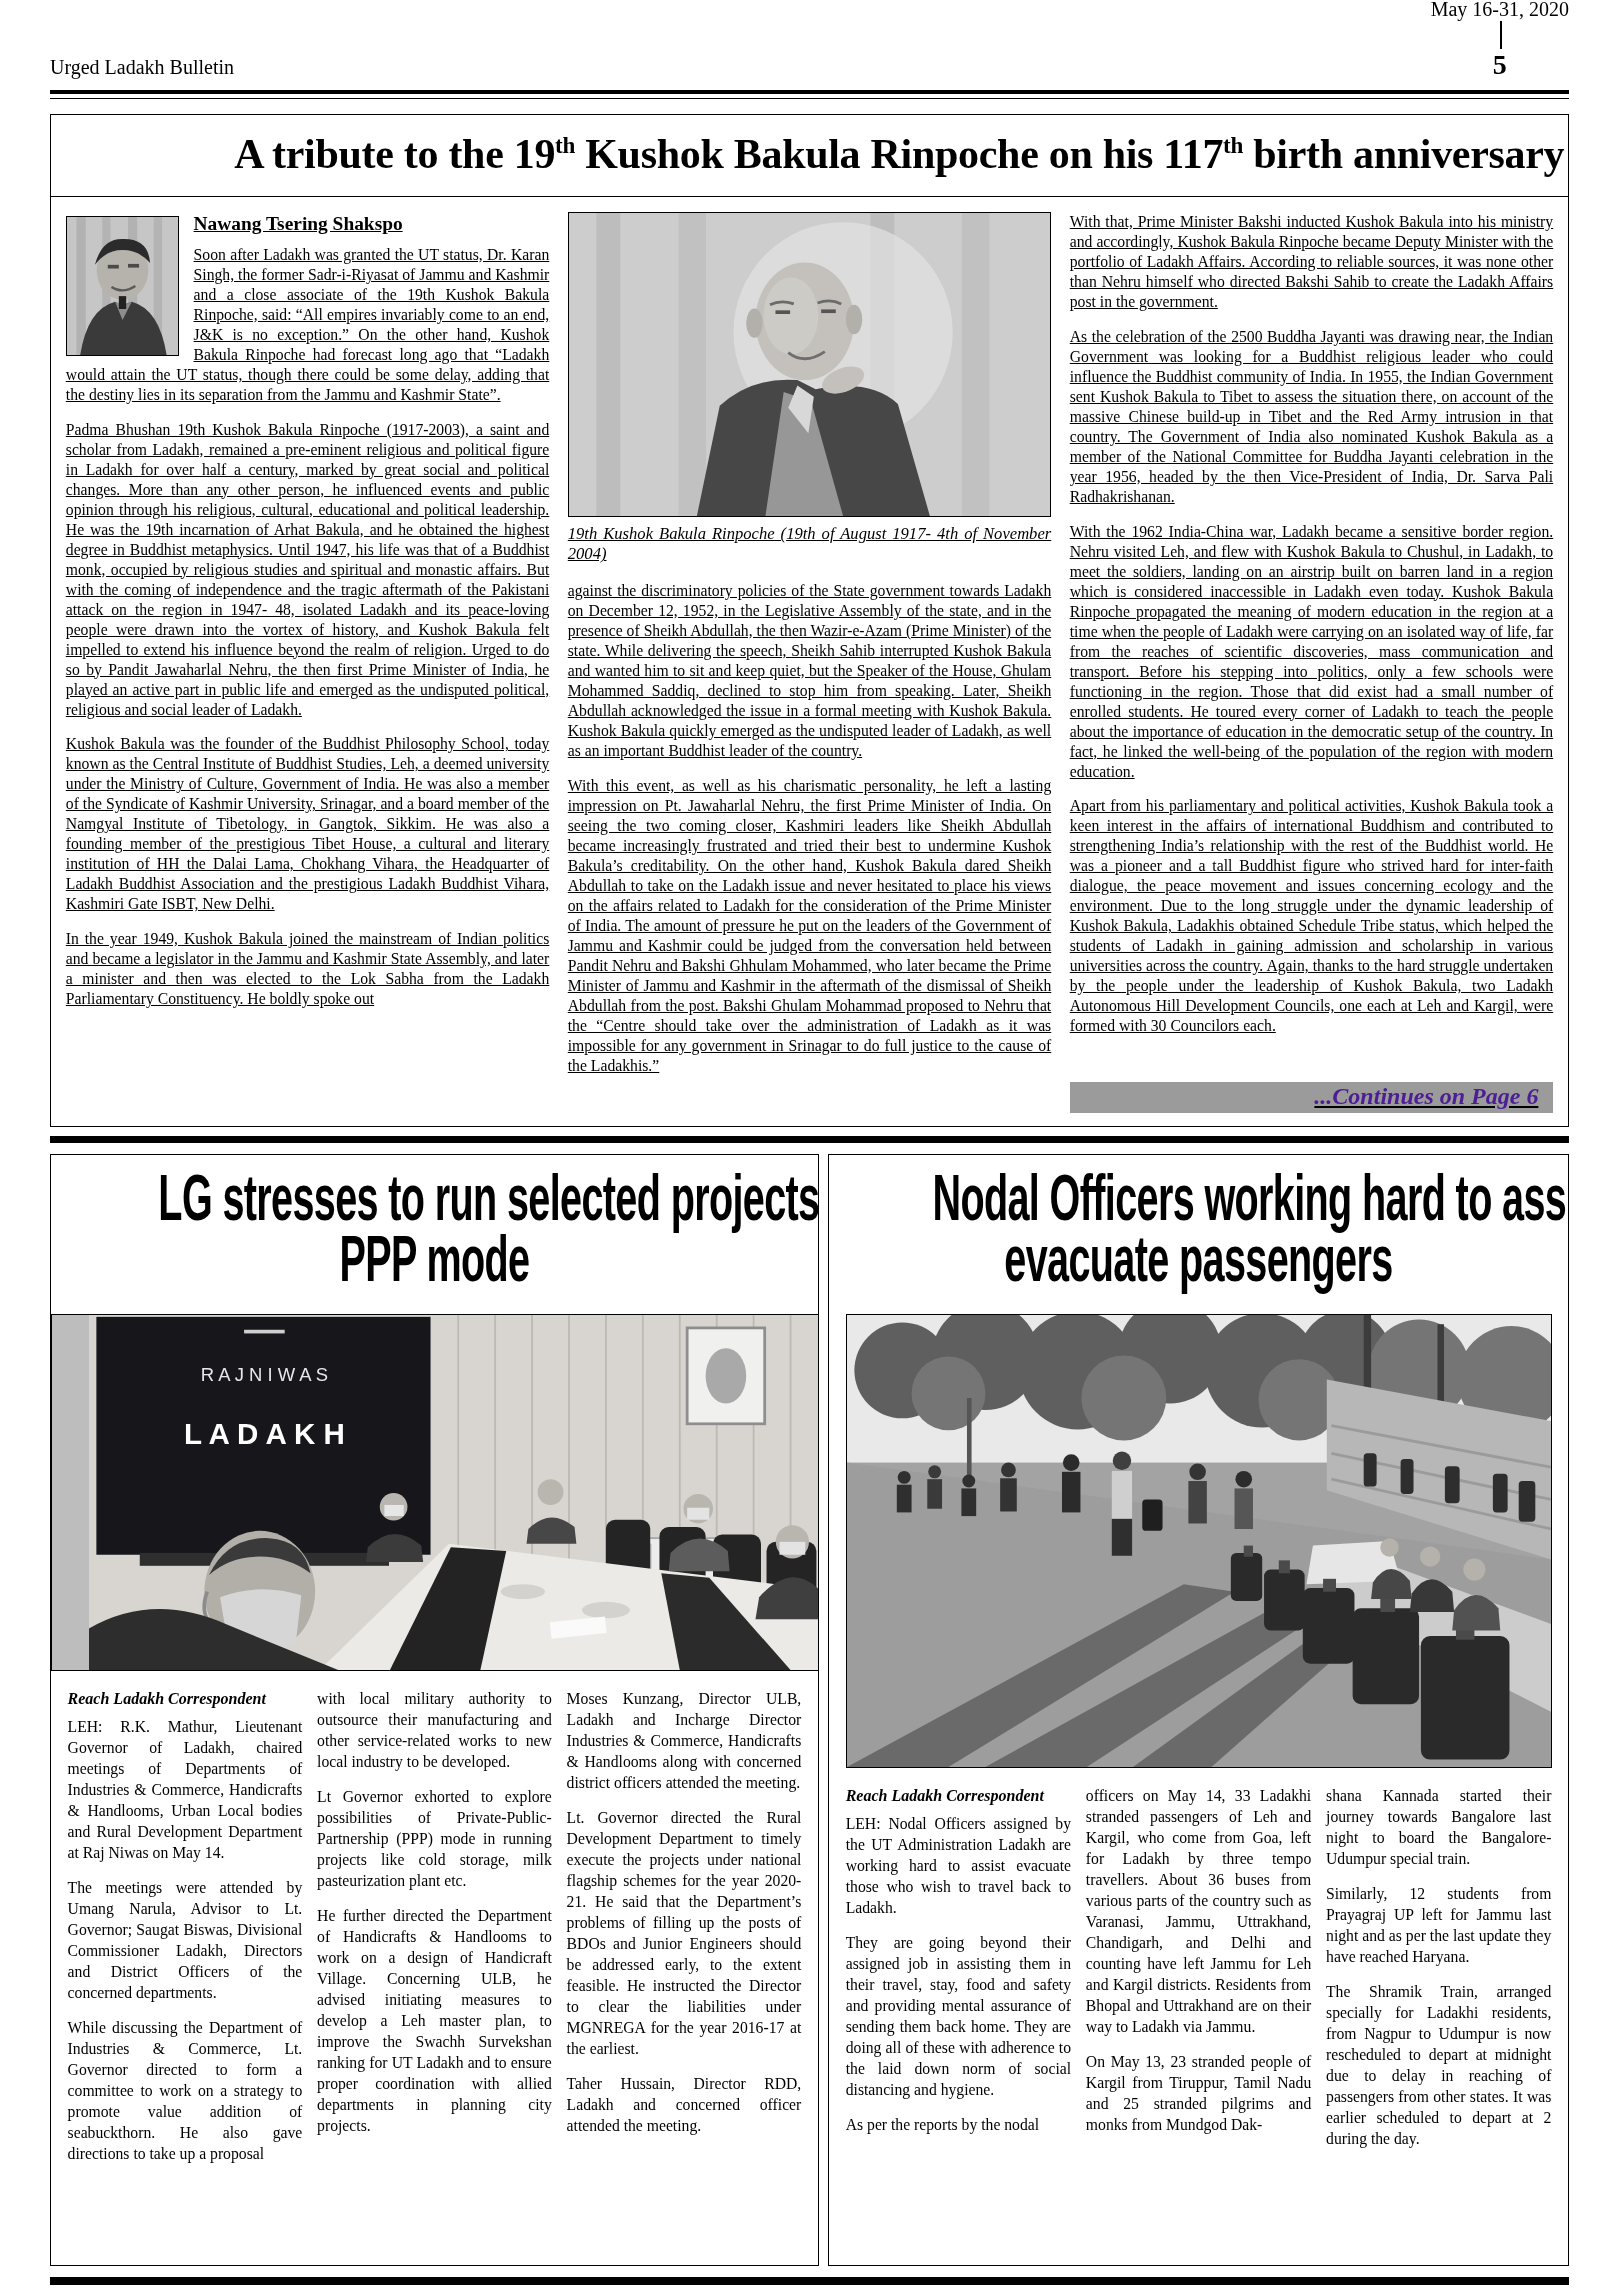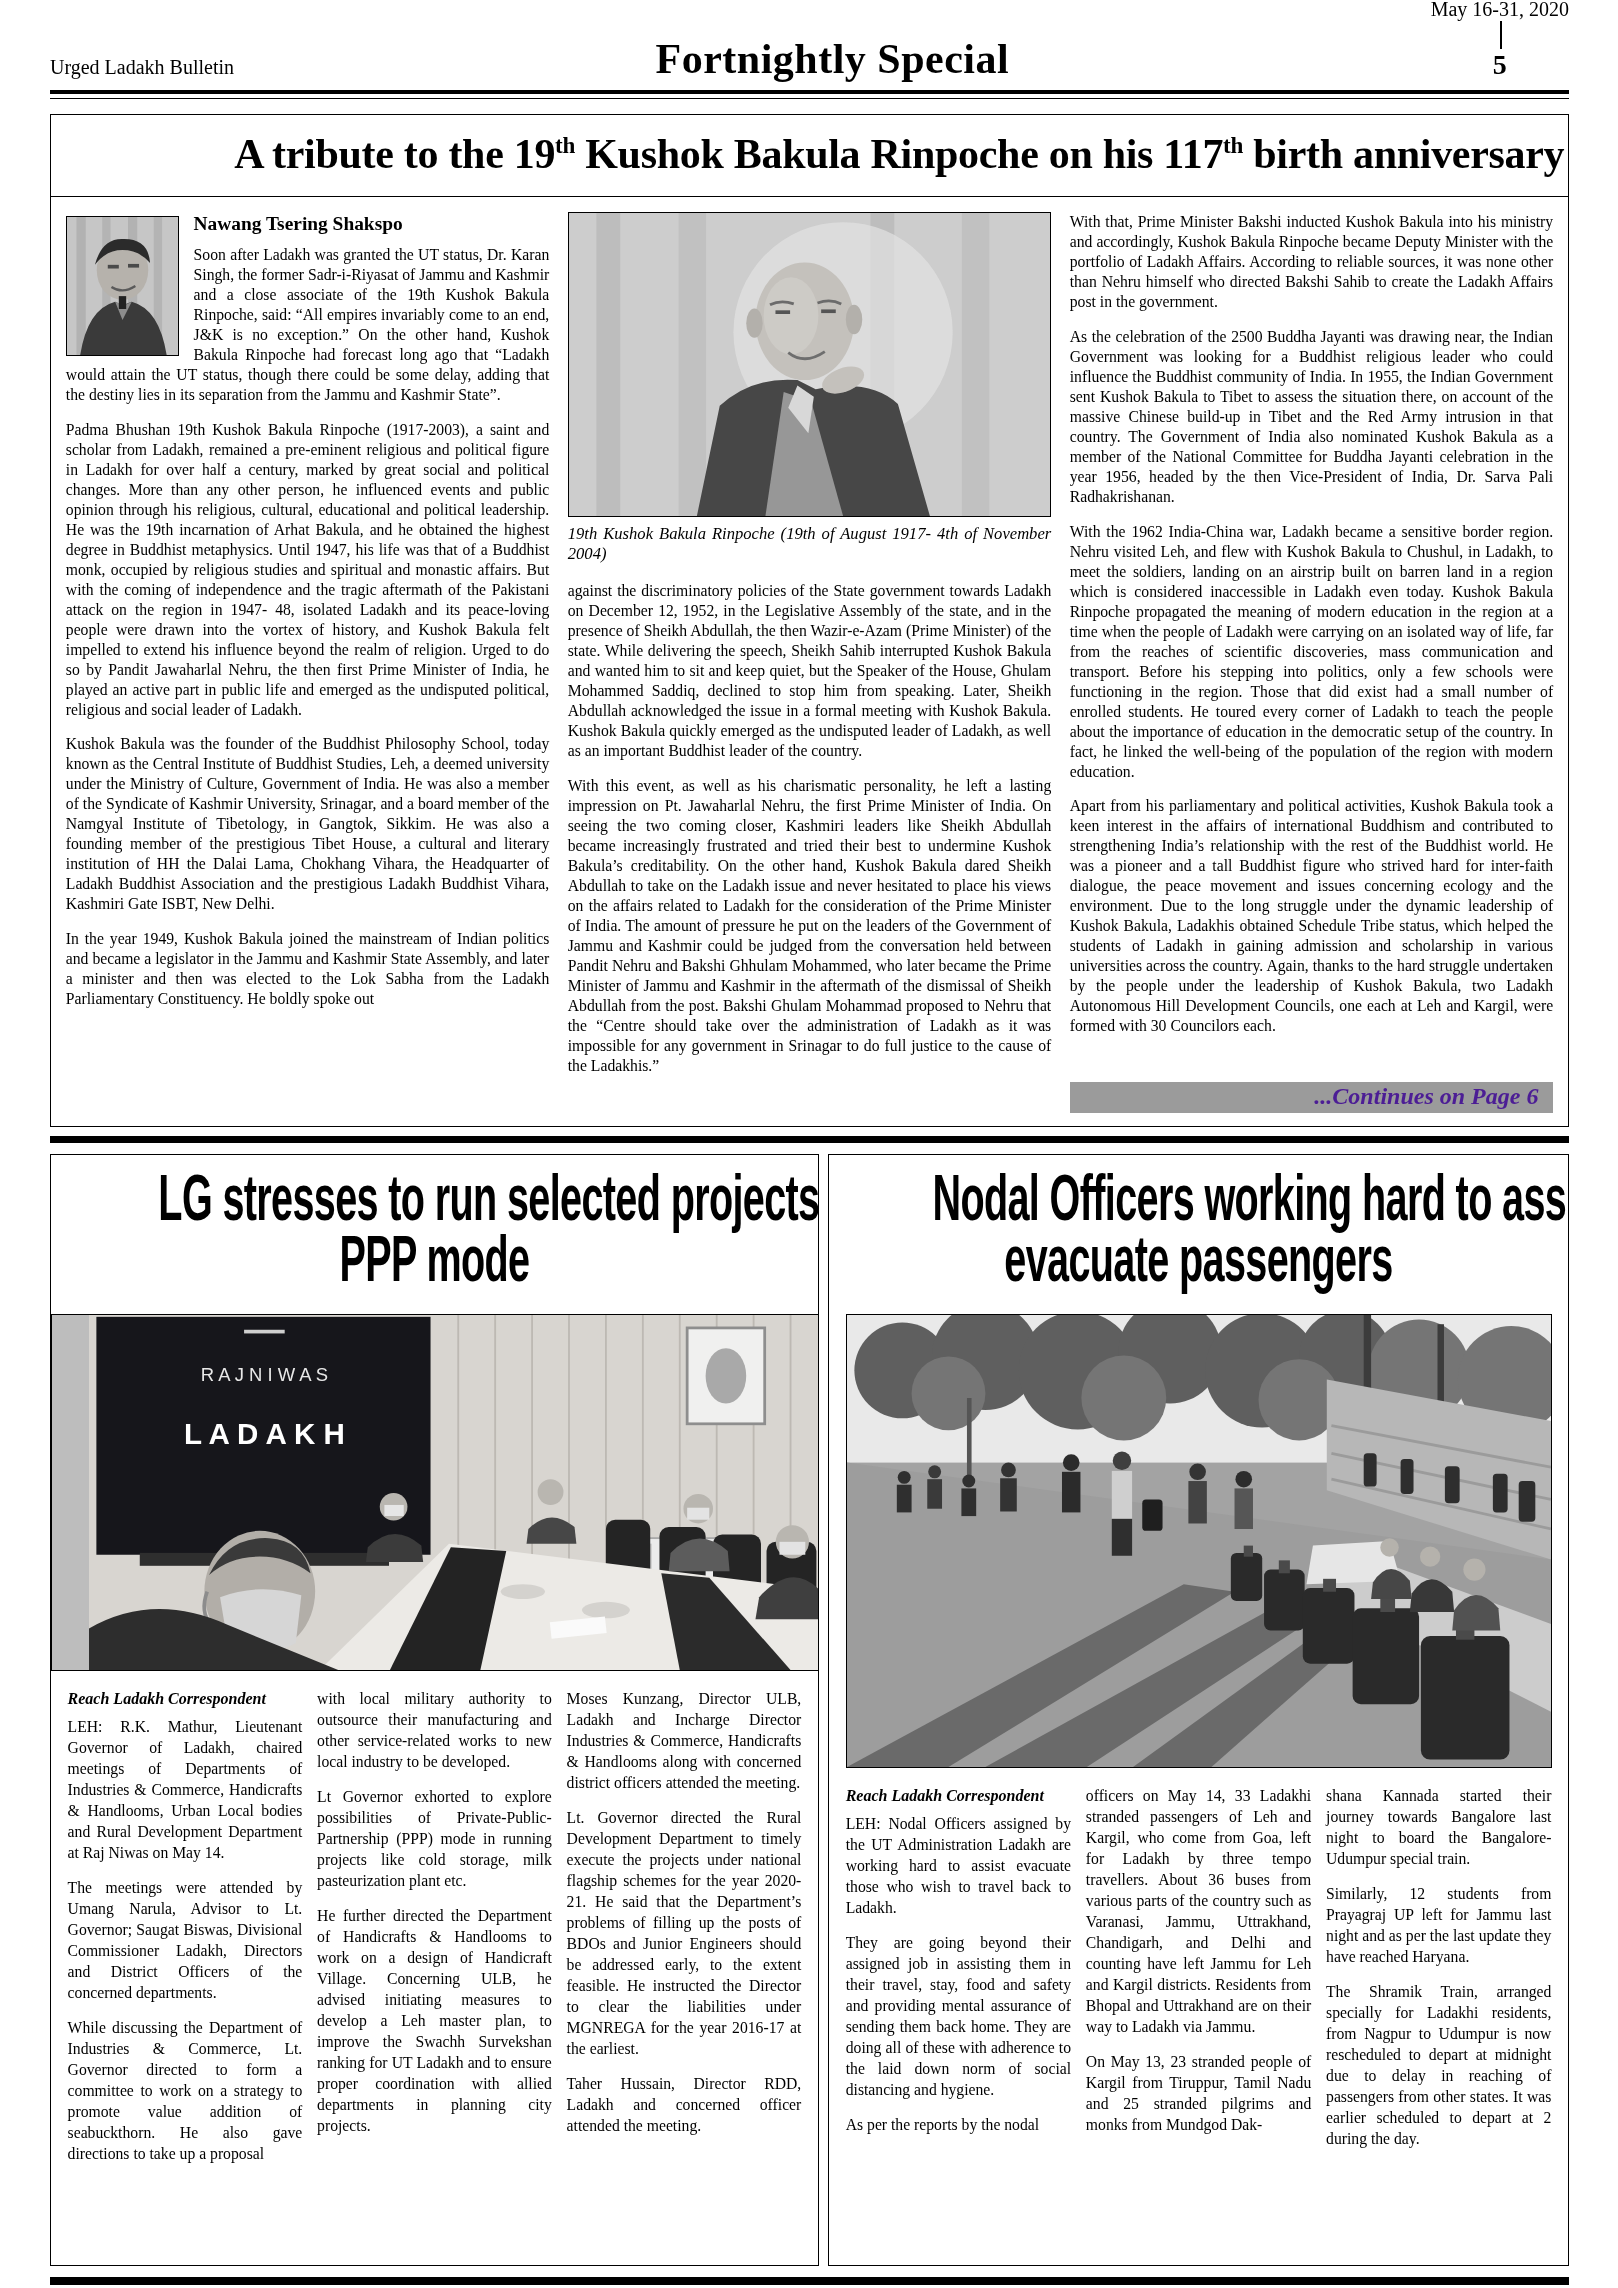--- a/index.html
+++ b/index.html
@@ -16,21 +16,21 @@
   .h-sep { display:inline-block; width:1.8px; height:28px; background:#000; margin:0 11px 0 13px; }
   .h-page { font-weight:bold; font-size:28px; }
   .double-rule { border-top:4.6px solid #000; border-bottom:1.8px solid #000; height:3.7px; margin-bottom:14.8px; }
 
   
   .main-article { border:1.8px solid #000; }
   .main-title { border-bottom:1.8px solid #000; text-align:right; font-weight:bold;
     font-size:42px; padding:14.8px 3.7px 18.5px; white-space:nowrap; letter-spacing:-0.3px; }
   .main-title sup { font-size:0.55em; }
   .main-body { display:flex; gap:18.5px; padding:14.8px 14.8px 0; height:914px; overflow:hidden; }
-  .mcol { flex:1; font-size:15.7px; line-height:20px; text-align:justify; }
+  .mcol { flex:1; font-size:15.7px; line-height:20px; text-align:justify;text-decoration:underline; }
   .mcol p { margin:0 0 14.8px; }
   .byline { font-weight:bold; font-size:19.4px; margin:1.8px 0 11px; }
   .author-photo { float:left; width:111px; height:138px; border:0.9px solid #000; margin:3.7px 14.8px 5.5px 0; background:#c8c8c8; }
   .author-photo svg { display:block; }
   .photo-frame { border:0.9px solid #000; width:100%; height:305px; background:#cfcfcf; box-sizing:border-box; }
   .photo-frame svg { display:block; width:100%; height:100%; }
   .caption { font-style:italic; font-size:16.6px; margin:7.4px 0 16.6px; }
   .col3 { display:flex; flex-direction:column; }
   .continues { margin-top:auto; background:#9b9b9b; color:#4c1d95; font-style:italic; font-weight:bold;
     font-size:24px; text-align:right; padding:4.6px 14.8px 6.5px; margin-bottom:13px; }
@@ -56,21 +56,20 @@
 
   .page-bottom-bar { height:8.3px; background:#000; margin-top:11px; }
 </style>
 </head>
 <body>
 
 <div class="page">
 
   <div class="header-row">
     <div class="h-left">Urged Ladakh Bulletin</div>
-    <div class="h-center">Fortnightly Special</div>
     <div class="h-right">
       <span>May 16-31, 2020</span>
       <span class="h-sep"></span>
       <span class="h-page">5</span>
     </div>
   </div>
   <div class="double-rule"></div>
 
   <div class="main-article">
     <div class="main-title">

